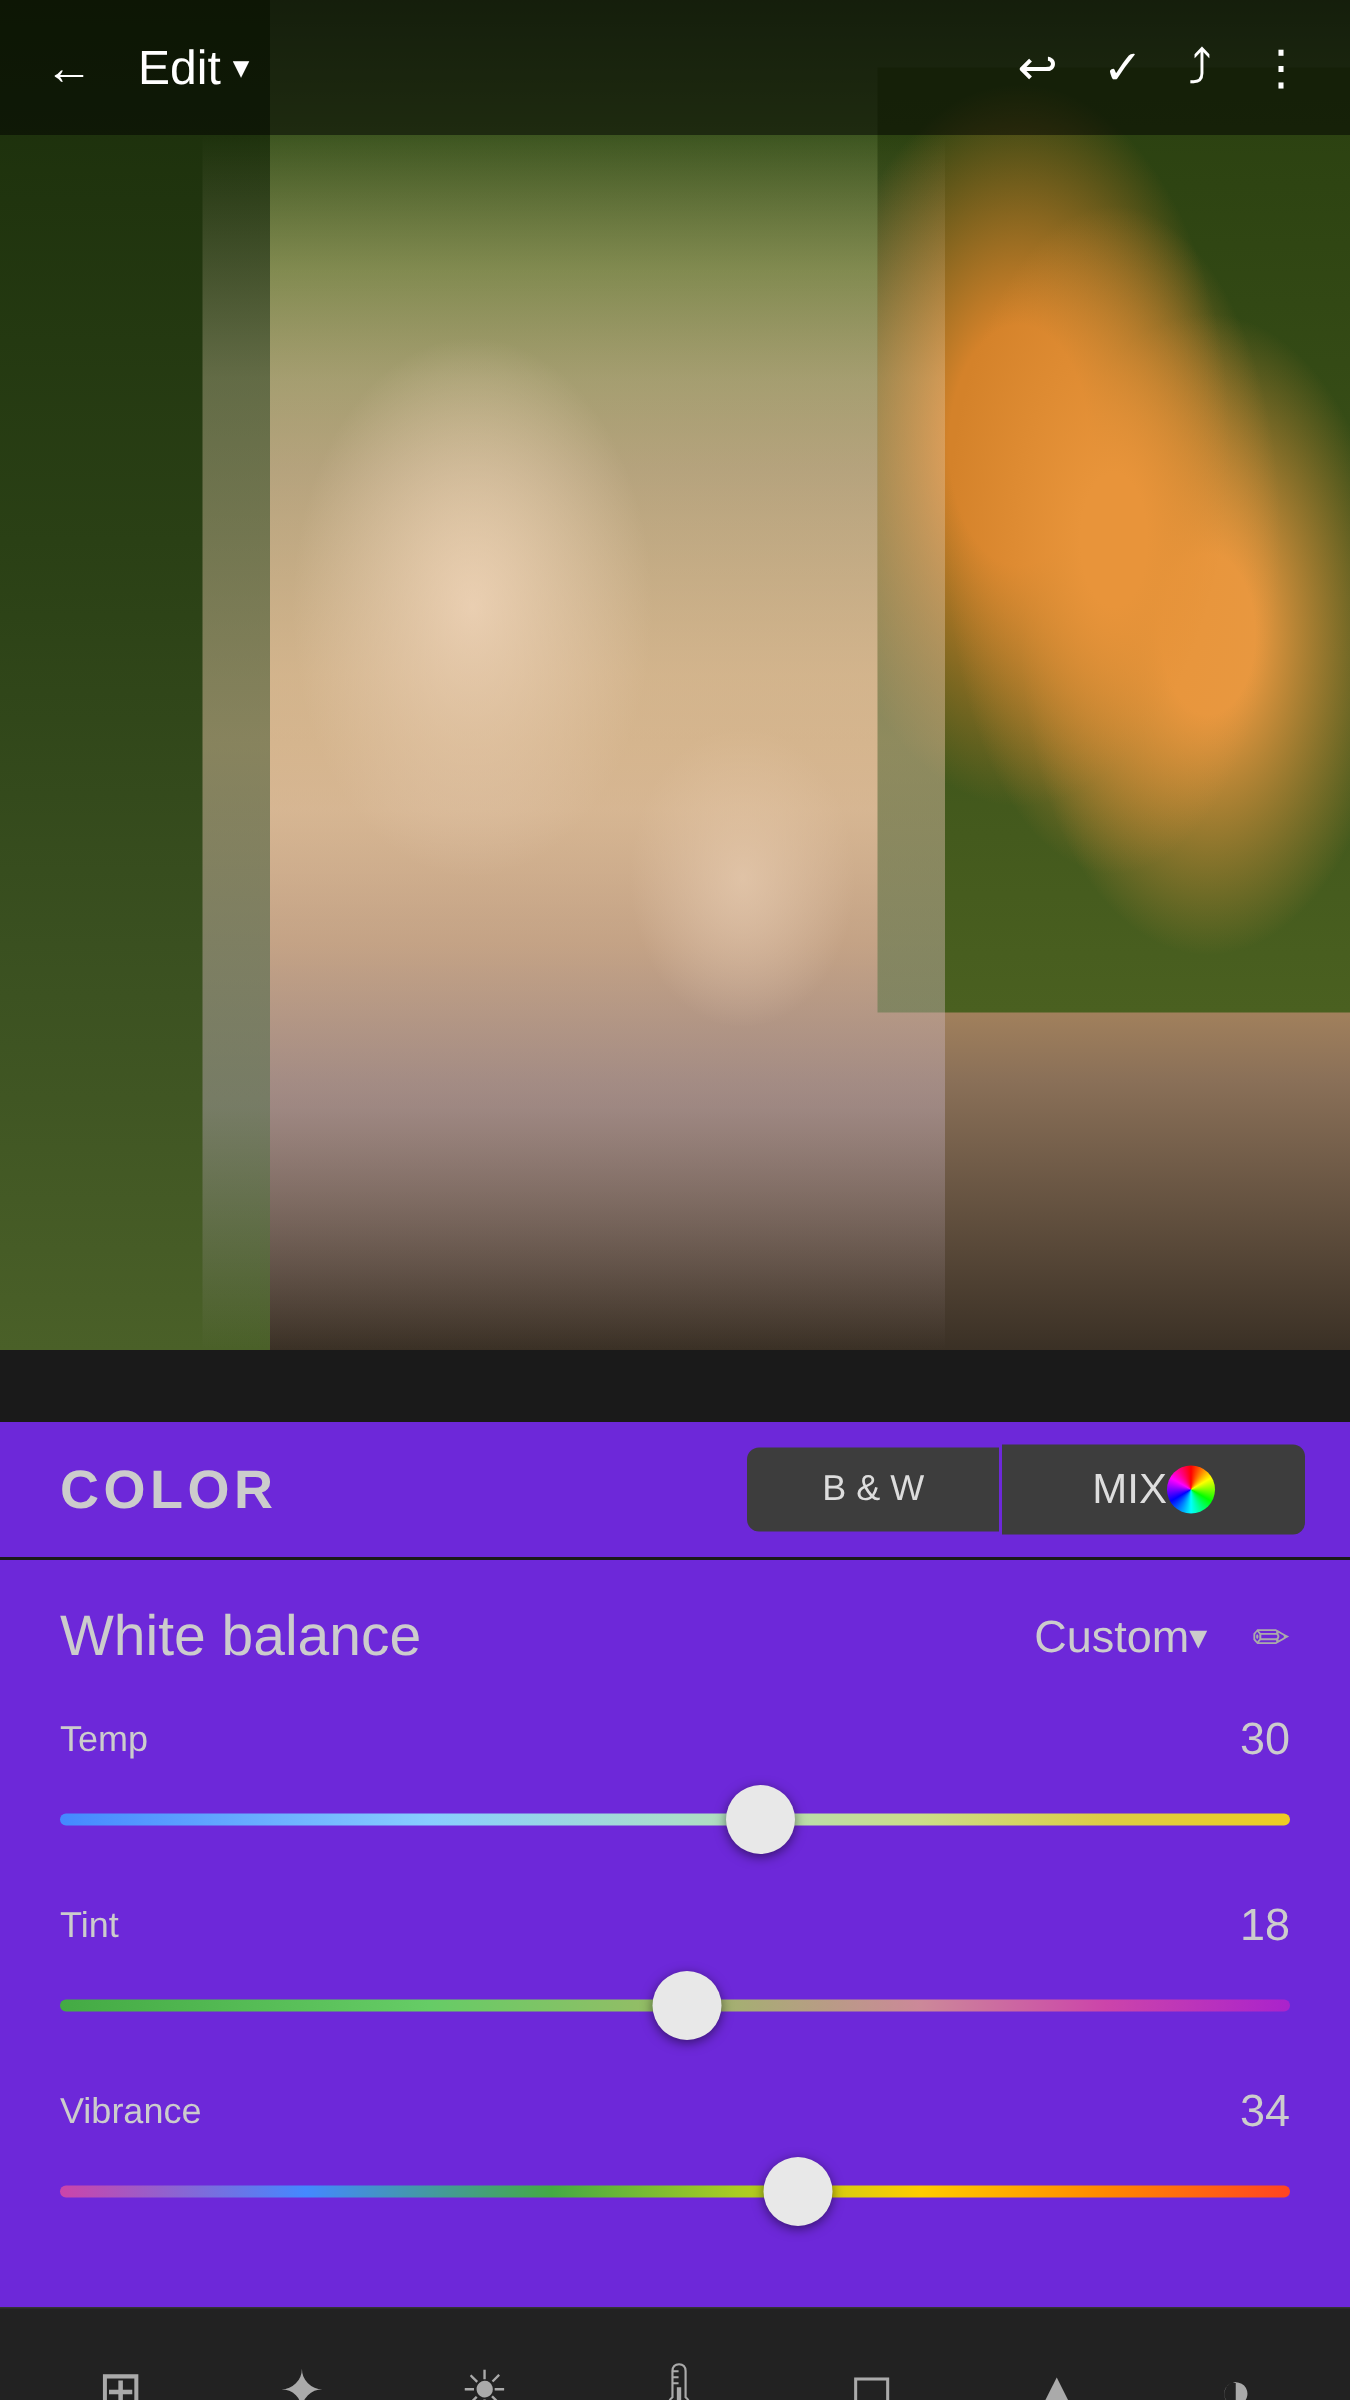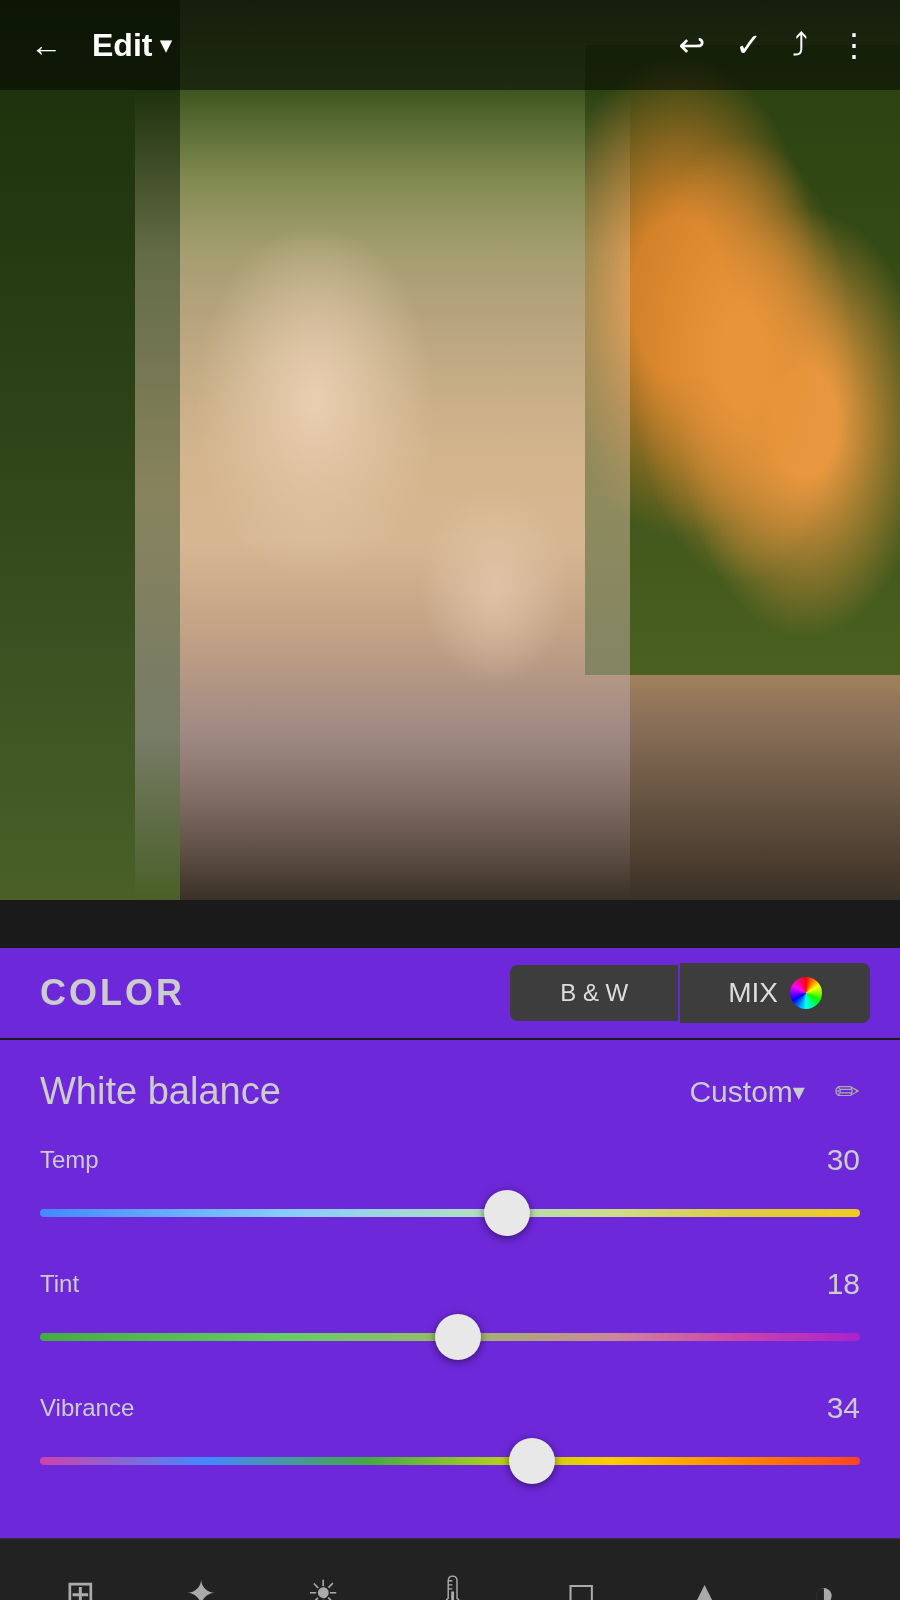--- a/index.html
+++ b/index.html
@@ -30,21 +30,21 @@
       gap: 30px;
     }
     .header-icon {
       color: white;
       font-size: 32px;
       cursor: pointer;
     }
     .header-title {
       color: white;
       font-size: 32px;
-      font-weight: 700;
+      font-weight: 400;
       display: flex;
       align-items: center;
       gap: 8px;
     }
     .header-title .chevron {
       font-size: 22px;
     }
 
     
     .photo-area {
@@ -102,26 +102,25 @@
       font-weight: 500;
       padding: 14px 50px;
       border-radius: 8px 0 0 8px;
       cursor: pointer;
     }
     .tab-mix {
       background: #3d3d3d;
       color: #dddddd;
       font-size: 28px;
       font-weight: 500;
-      padding: 14px 48px;
+      padding: 14px 60px;
       border-radius: 0 8px 8px 0;
       cursor: pointer;
       display: flex;
       align-items: center;
-      gap: 12px;
       margin-left: 2px;
     }
     .color-circle {
       width: 32px;
       height: 32px;
       border-radius: 50%;
       background: conic-gradient(red, yellow, lime, cyan, blue, magenta, red);
     }
 
     

